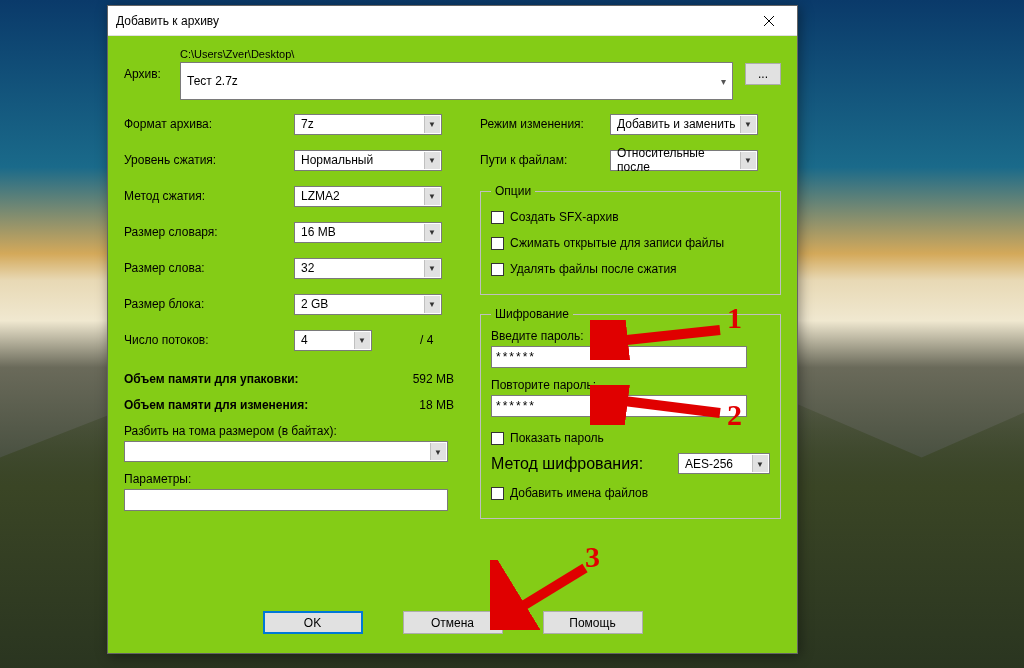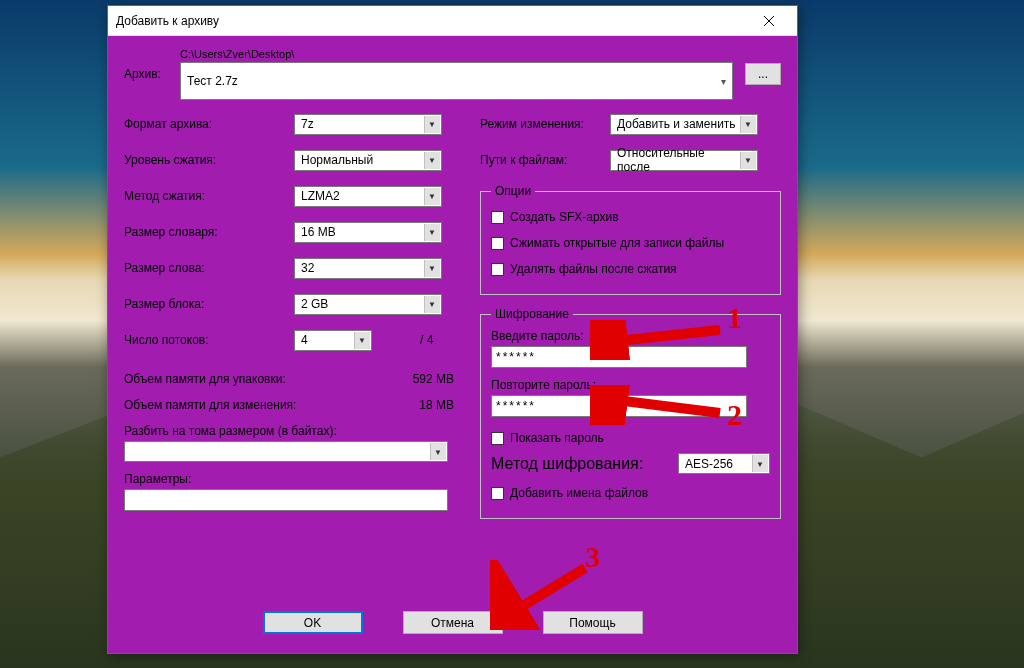--- a/index.html
+++ b/index.html
@@ -25,21 +25,21 @@
       bottom: 0; left: 0; right: 0;
       height: 45%;
       background: linear-gradient(to bottom, transparent 0%, #3a4525 40%, #2a3520 100%);
       clip-path: polygon(0 30%, 15% 10%, 30% 25%, 45% 5%, 60% 20%, 75% 8%, 90% 30%, 100% 15%, 100% 100%, 0 100%);
     }
     .dialog {
       position: absolute;
       left: 107px; top: 5px;
       width: 691px;
       height: 649px;
-      background: #a21caf;
+      background: #84cc16;
       border: 1px solid #646464;
       box-shadow: 2px 2px 12px rgba(0,0,0,0.4);
     }
     .titlebar {
       height: 30px;
       background: #fff;
       display: flex;
       align-items: center;
       padding: 0 8px;
       border-bottom: 1px solid #e0e0e0;
@@ -101,21 +101,21 @@
     }
     .combo .dd-arrow {
       position: absolute; right: 5px; top: 50%;
       transform: translateY(-50%);
       font-size: 8px; color: #333; z-index: 1;
     }
     .combo-w1 { width: 148px; }
     .combo-threads { width: 78px; }
     .threads-suffix { margin-left: 48px; }
     .mem-row { display: flex; height: 20px; margin-bottom: 6px; font-size: 12px; }
-    .mem-label { flex: 1; }
+    .mem-label { flex: 1; font-weight: bold; }
     .mem-val { width: 60px; text-align: right; }
     .split-label { font-size: 12px; margin-top: 6px; margin-bottom: 3px; }
     .split-combo { width: 324px; }
     .params-label { font-size: 12px; margin-top: 10px; margin-bottom: 3px; }
     .text-input {
       width: 324px; height: 22px;
       background: #fff; border: 1px solid #7a7a7a;
       padding: 0 4px;
     }
     .right-row { display: flex; align-items: center; height: 24px; margin-bottom: 12px; }

